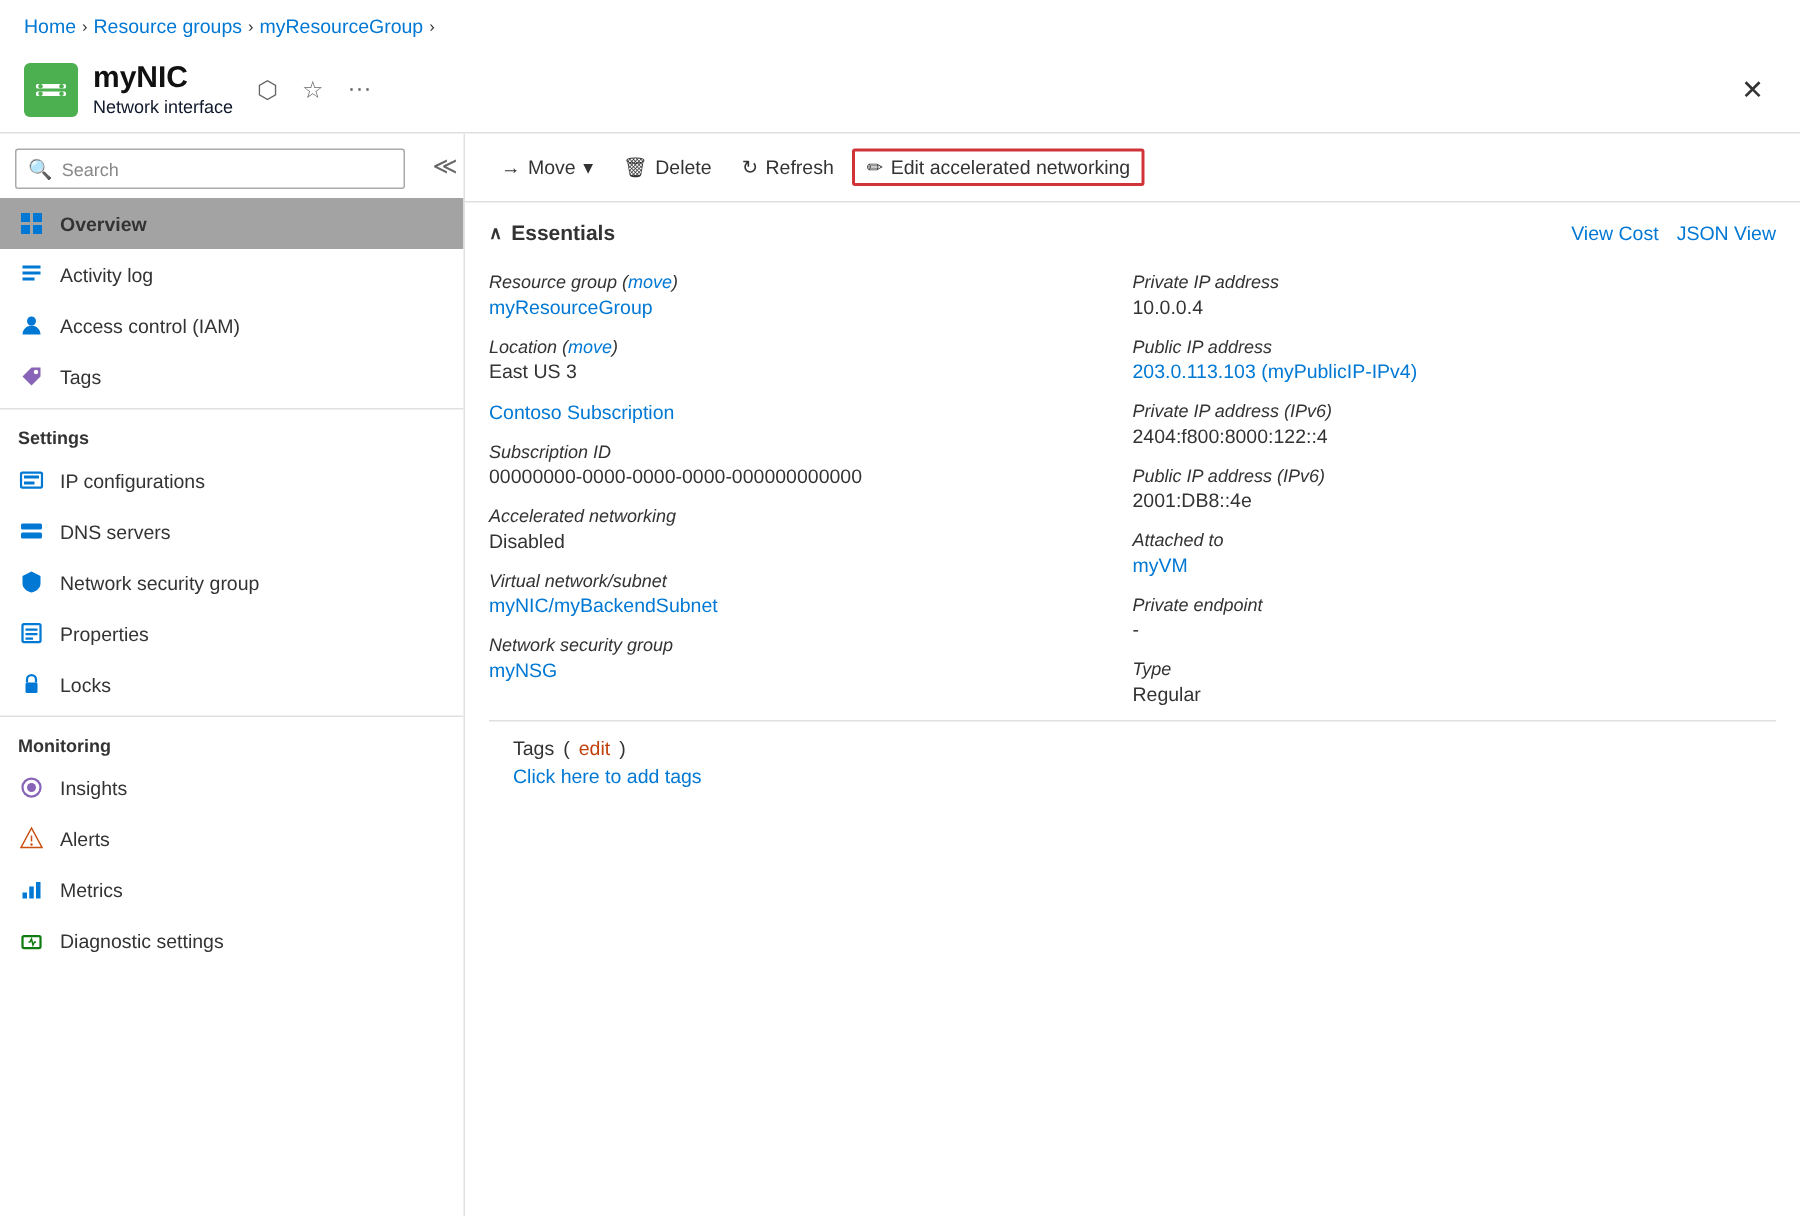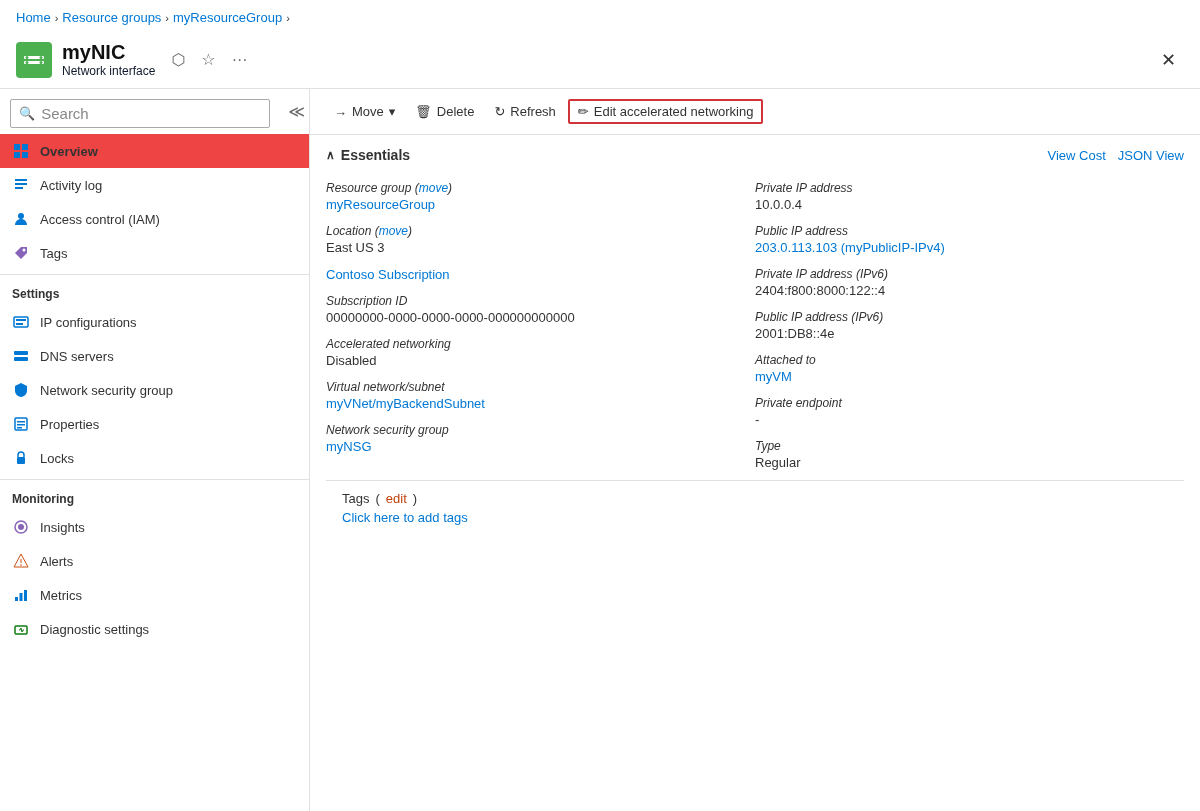--- a/index.html
+++ b/index.html
@@ -18,26 +18,26 @@
     .header-title .subtitle { font-size: 12px; color: #0f172a; }
     .header-actions { display: flex; align-items: center; gap: 12px; margin-left: 14px; }
     .header-actions .icon-btn { background: none; border: none; cursor: pointer; color: #666; font-size: 16px; padding: 2px; }
     .close-btn { margin-left: auto; background: none; border: none; cursor: pointer; font-size: 18px; color: #333; padding: 4px 8px; }
 
     .main { display: flex; flex: 1; overflow: hidden; }
 
     
     .sidebar { width: 310px; min-width: 310px; border-right: 1px solid #e0e0e0; overflow-y: auto; }
     .search-box { display: flex; align-items: center; margin: 10px 10px 6px 10px; border: 1px solid #aaa; border-radius: 2px; padding: 5px 8px; gap: 6px; background: #fff; }
-    .search-box input { border: none; outline: none; flex: 1; font-size: 15px; color: #333; }
+    .search-box input { border: none; outline: none; flex: 1; font-size: 12px; color: #333; }
     .search-box input::placeholder { color: #888; }
     .collapse-btn { background: none; border: none; cursor: pointer; color: #666; font-size: 16px; padding: 2px 4px; }
 
     .sidebar-item { display: flex; align-items: center; padding: 8px 12px; cursor: pointer; gap: 10px; font-size: 13px; color: #333; }
-    .sidebar-item.active { background: #ef4444; font-weight: 600; }
+    .sidebar-item.active { background: #a3a3a3; font-weight: 600; }
     .sidebar-item .item-icon { width: 18px; height: 18px; display: flex; align-items: center; justify-content: center; flex-shrink: 0; }
     .sidebar-section { padding: 12px 12px 4px 12px; font-size: 12px; font-weight: 700; color: #333; text-transform: none; border-top: 1px solid #e0e0e0; margin-top: 4px; }
     .sidebar-section:first-of-type { border-top: none; }
 
     
     .content { flex: 1; overflow-y: auto; padding: 0; }
 
     .toolbar { display: flex; align-items: center; padding: 10px 16px; gap: 4px; border-bottom: 1px solid #e0e0e0; }
     .toolbar-btn { display: flex; align-items: center; gap: 5px; background: none; border: none; cursor: pointer; padding: 5px 8px; font-size: 13px; color: #333; border-radius: 2px; }
     .toolbar-btn.highlighted { border: 2px solid #d13438; padding: 3px 6px; }
@@ -295,21 +295,21 @@
             <div class="field-value">00000000-0000-0000-0000-000000000000</div>
           </div>
 
           <div class="field">
             <div class="field-label">Accelerated networking</div>
             <div class="field-value">Disabled</div>
           </div>
 
           <div class="field">
             <div class="field-label">Virtual network/subnet</div>
-            <a class="field-value link">myVNet/myBackendSubnet</a>
+            <a class="field-value link">myNIC/myBackendSubnet</a>
           </div>
 
           <div class="field">
             <div class="field-label">Network security group</div>
             <a class="field-value link">myNSG</a>
           </div>
 
         </div>
 
         <div class="essentials-col">

